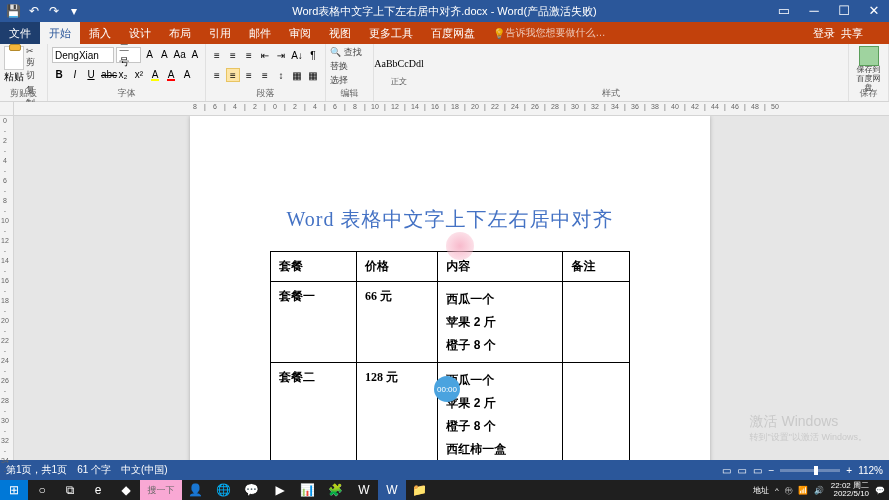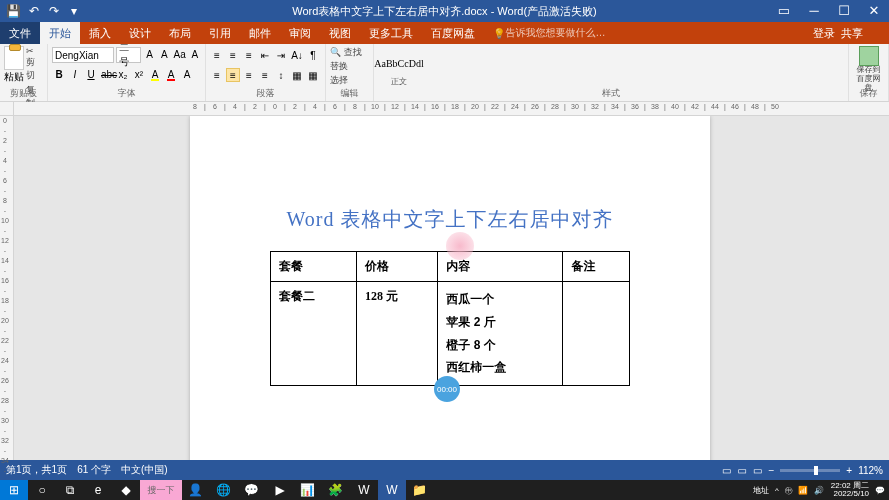--- a/index.html
+++ b/index.html
@@ -375,35 +375,49 @@
         <thead>
             <tr>
           <th>套餐</th>
           <th>价格</th>
           <th>内容</th>
           <th>备注</th>
         </tr>
           </thead>
         <tbody id="tbl-body">
             <tr>
+              <td>套餐一</td>
+              <td>66 元</td>
+              <td class="multi-line">
+                <span>西瓜一个</span>
+                <span>苹果 2 斤</span>
+                <span>橙子 8 个</span>
+              </td>
+              <td></td>
+            </tr>
+            <tr>
               <td>套餐二</td>
               <td>128 元</td>
               <td class="multi-line">
                 <span>西瓜一个</span>
                 <span>苹果 2 斤</span>
                 <span>橙子 8 个</span>
                 <span>西红柿一盒</span>
               </td>
               <td></td>
             </tr>
           </tbody>
       </table>
     </div>
     <div class="cursor-mark"></div>
     <div class="timer-badge">00:00</div>
+    <div class="watermark">
+      <div>激活 Windows</div>
+      <div class="wm2">转到"设置"以激活 Windows。</div>
+    </div>
   </div>
 </div>
 
 <div class="statusbar">
   <span>第1页，共1页</span>
   <span>61 个字</span>
   <span>中文(中国)</span>
   <div class="right">
     <span>▭</span>
     <span>▭</span>

